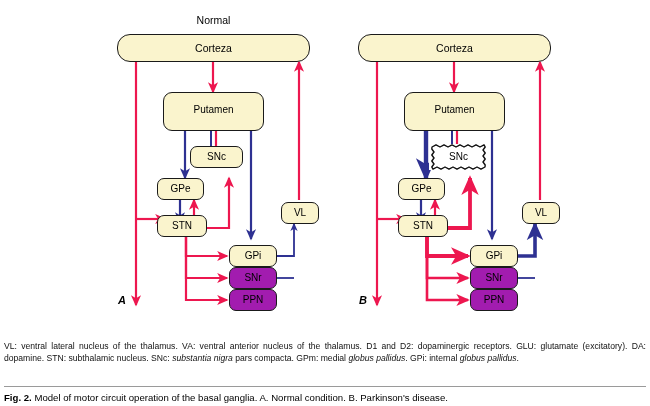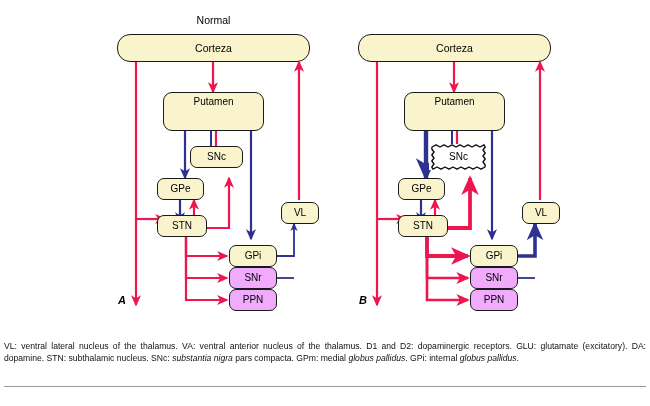--- a/index.html
+++ b/index.html
@@ -39,23 +39,23 @@
     background:#faf4cd;
     font-size:10px;
     font-family:"Liberation Sans", sans-serif;
     color:#000;
     display:flex;
     align-items:center;
     justify-content:center;
     line-height:1;
     z-index:5;
   }
-  .node.white{background:#f0abfc;}
+  .node.white{background:#a21caf;}
   .node.cortex{border-radius:13px;font-size:10.5px;}
-  .node.putamen{border-radius:9px;align-items:flex-start;padding-top:4px;}
+  .node.putamen{border-radius:9px;align-items:flex-start;padding-top:12px;}
   .node.snc-damaged{
     background:#ffffff;
     border:none;
     border-radius:0;
     z-index:6;
   }
   .snc-jag{position:absolute;left:0;top:0;width:100%;height:100%;}
   .snc-label{position:relative;z-index:2;font-size:10px;}
 
   
@@ -227,14 +227,18 @@
     <div class="panel-letter" style="left:359px;top:294px;">B</div>
 
   </div>
 
   <div class="legend">
     <span>VL: ventral lateral nucleus of the thalamus. VA: ventral anterior nucleus of the thalamus. D1 and D2: dopaminergic receptors. GLU: glutamate (excitatory). DA: dopamine. STN: subthalamic nucleus. SNc: <i>substantia nigra</i> pars compacta. GPm: medial <i>globus pallidus</i>. GPi: internal <i>globus pallidus</i>.</span><br>
   </div>
 
   <div class="rule"></div>
 
+  <div class="caption">
+    <b>Fig. 2.</b>
+    <span>Model of motor circuit operation of the basal ganglia. A. Normal condition. B. Parkinson's disease.</span>
+  </div>
 
 </div>
 
 </body></html>

